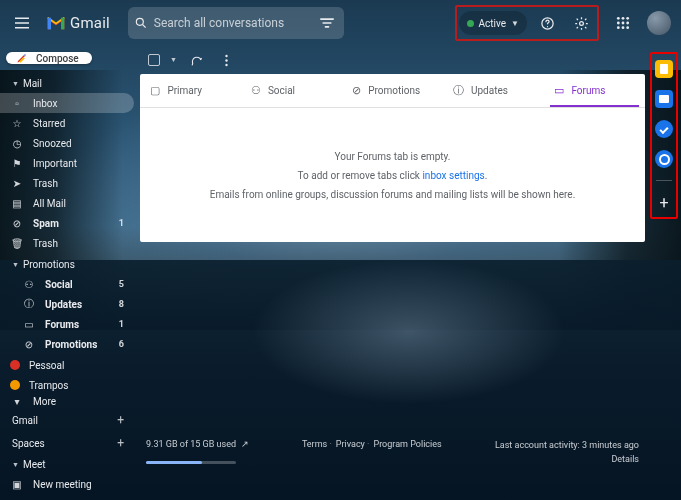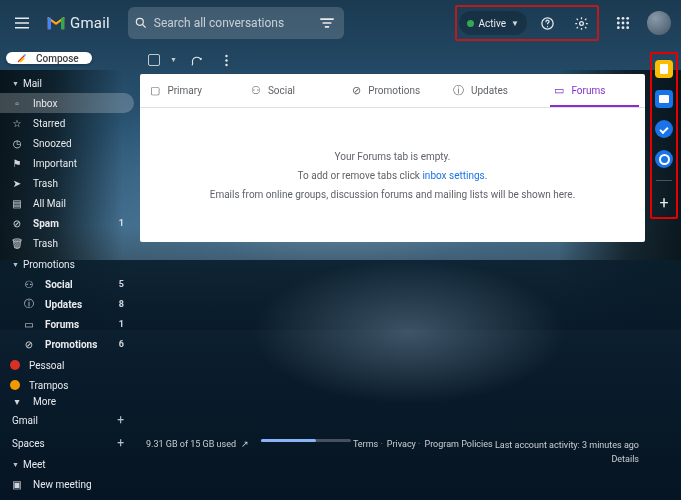--- a/index.html
+++ b/index.html
@@ -71,21 +71,21 @@
   .panel { background:#fff; color:#202124; height:168px; border-radius:2px; overflow:hidden; display:flex; flex-direction:column;}
   .tabs { display:flex; border-bottom:1px solid #e0e0e0; height:34px;}
   .tab { flex:1; display:flex; align-items:center; justify-content:flex-start; gap:7px; padding:0 10px; font-size:10px; color:#5f6368; cursor:pointer; position:relative;}
   .tab .ti { font-size:11px; }
   .tab.active { color:#8430ce; }
   .tab.active::after { content:""; position:absolute; left:6px; right:6px; bottom:0; height:2px; background:#8430ce;}
   .empty { flex:1; display:flex; flex-direction:column; align-items:center; justify-content:center; gap:8px; font-size:10px; color:#5f6368; padding:0 20px; text-align:center;}
   .empty .t1 { color:#5f6368; }
   .empty a { color:#1a73e8; text-decoration:none; }
   .footer { margin-top:auto; padding:8px 6px 34px; font-size:9px; color:rgba(232,234,237,0.85); display:flex; align-items:flex-start; justify-content:space-between;}
-  .storage { display:flex; flex-direction:row; gap:12px;}
+  .storage { display:flex; flex-direction:column; gap:12px;}
   .bar { width:90px; height:3px; background:rgba(255,255,255,0.25); border-radius:2px; position:relative;}
   .bar::after{content:""; position:absolute; left:0; top:0; bottom:0; width:62%; background:#8ab4f8; border-radius:2px;}
   .flinks { display:flex; gap:4px; }
   .flinks span:not(:last-child)::after{ content:" · "; opacity:.6;}
   .act { text-align:right; line-height:1.5;}
 
   
   .rail { width:34px; display:flex; flex-direction:column; align-items:center; gap:12px; padding-top:6px;}
   .railbox { border:2px solid #e60000; padding:6px 3px; border-radius:2px; display:flex; flex-direction:column; gap:12px; align-items:center;}
   .ricon { width:18px; height:18px; border-radius:4px; cursor:pointer; display:flex; align-items:center; justify-content:center;}

